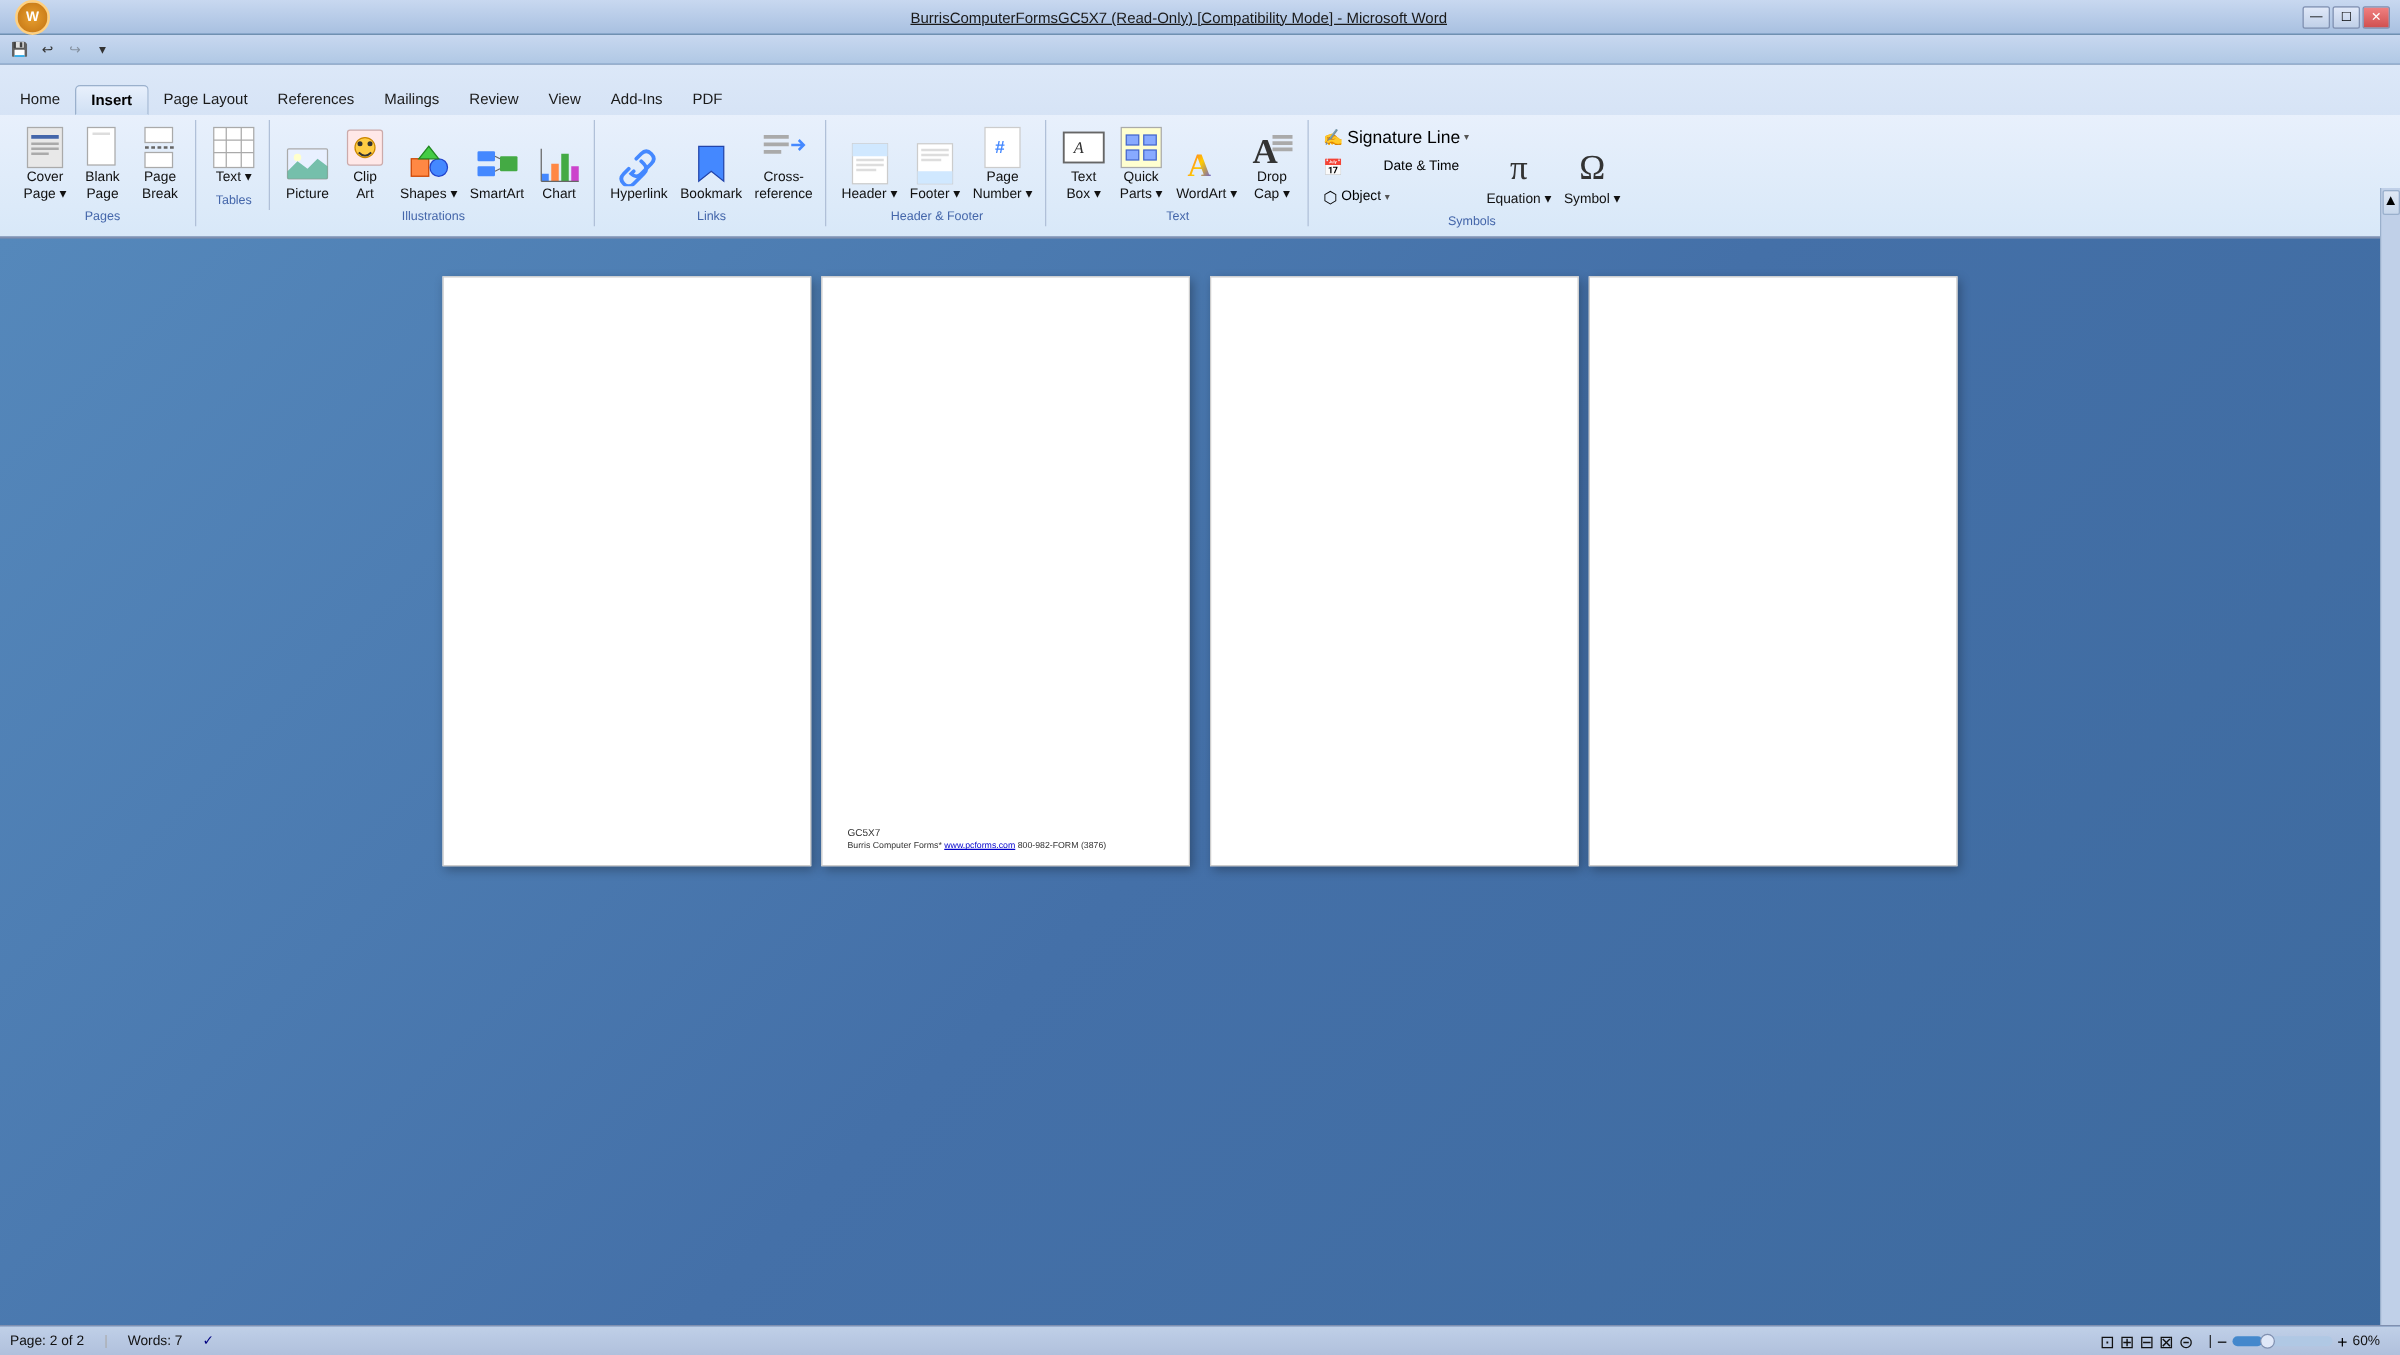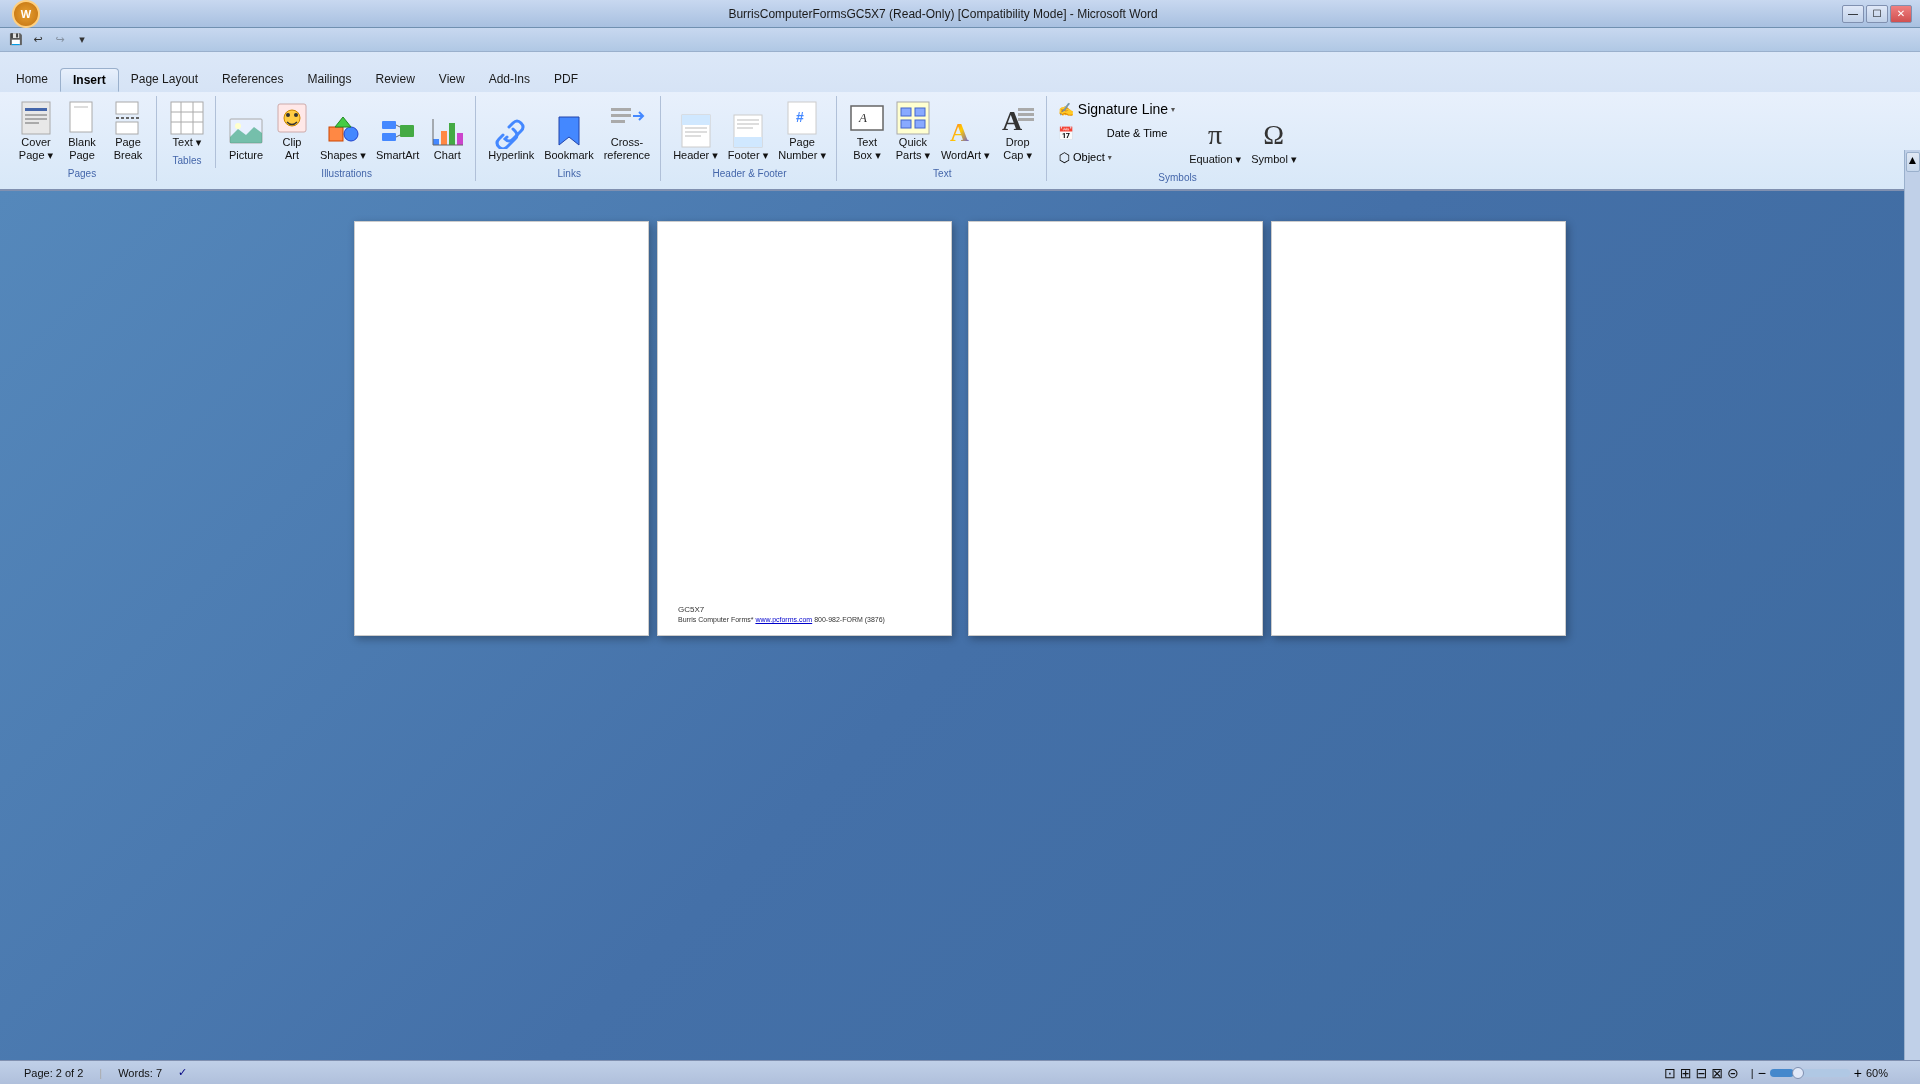--- a/index.html
+++ b/index.html
@@ -9,21 +9,21 @@
     #title-bar {
       background: linear-gradient(to bottom, #c8d8f0, #a8c0e0);
       height: 28px;
       display: flex;
       align-items: center;
       justify-content: space-between;
       padding: 0 8px;
       border-bottom: 1px solid #7090b0;
     }
     #title-bar .left { display: flex; align-items: center; gap: 4px; }
-    #title-bar .title { flex: 1; text-align: center; font-size: 12px; color: #1a1a1a; }
+    #title-bar .title { flex: 1; text-align: center; font-size: 12px; color: #1a1a1a; text-decoration: underline; }
     #title-bar .controls { display: flex; gap: 2px; }
     .title-btn { width: 22px; height: 18px; background: linear-gradient(to bottom, #e0e8f8, #c0d0e8); border: 1px solid #8090b0; border-radius: 2px; display: flex; align-items: center; justify-content: center; font-size: 10px; cursor: pointer; }
 
     
     #quick-access {
       height: 24px;
       background: linear-gradient(to bottom, #c8d8f0, #b0c8e4);
       display: flex;
       align-items: center;
       padding: 0 6px;
@@ -137,21 +137,21 @@
       gap: 16px;
       margin-top: 10px;
     }
     .page-spread {
       display: flex;
       gap: 8px;
     }
     .doc-page {
       background: white;
       width: 295px;
-      height: 415px;
+      height: 472px;
       box-shadow: 2px 3px 8px rgba(0,0,0,0.3);
       position: relative;
       border: 1px solid #ccc;
     }
     .page-footer {
       position: absolute;
       bottom: 10px;
       left: 20px;
       font-size: 8px;
       color: #333;
@@ -162,21 +162,21 @@
     #status-bar {
       position: fixed;
       bottom: 0;
       left: 0;
       right: 0;
       height: 24px;
       background: linear-gradient(to bottom, #c0d0e8, #b0c0dc);
       border-top: 1px solid #8090b0;
       display: flex;
       align-items: center;
-      padding: 0 24px;
+      padding: 0 8px;
       gap: 16px;
       font-size: 11px;
       color: #111;
     }
     .status-right {
       margin-left: auto;
       display: flex;
       align-items: center;
       gap: 4px;
     }

